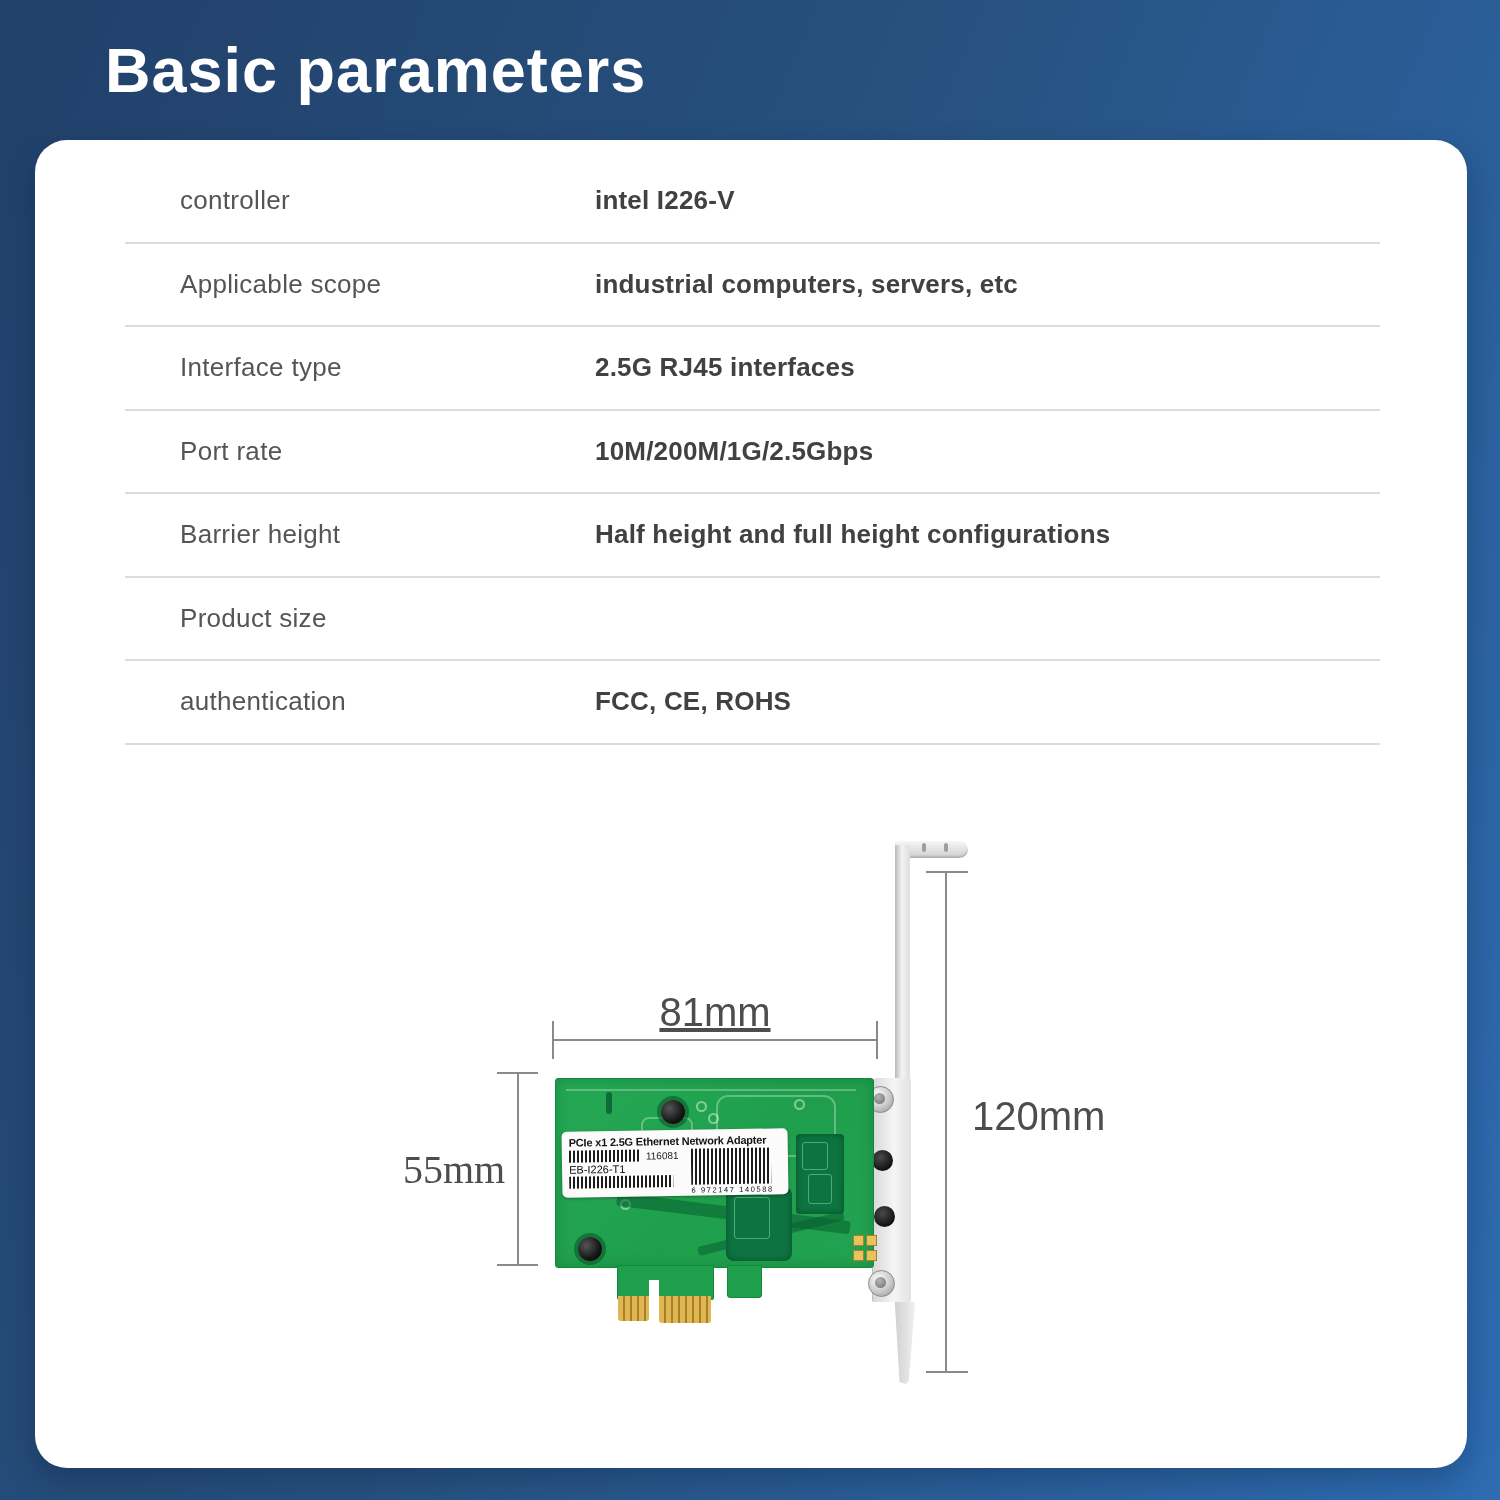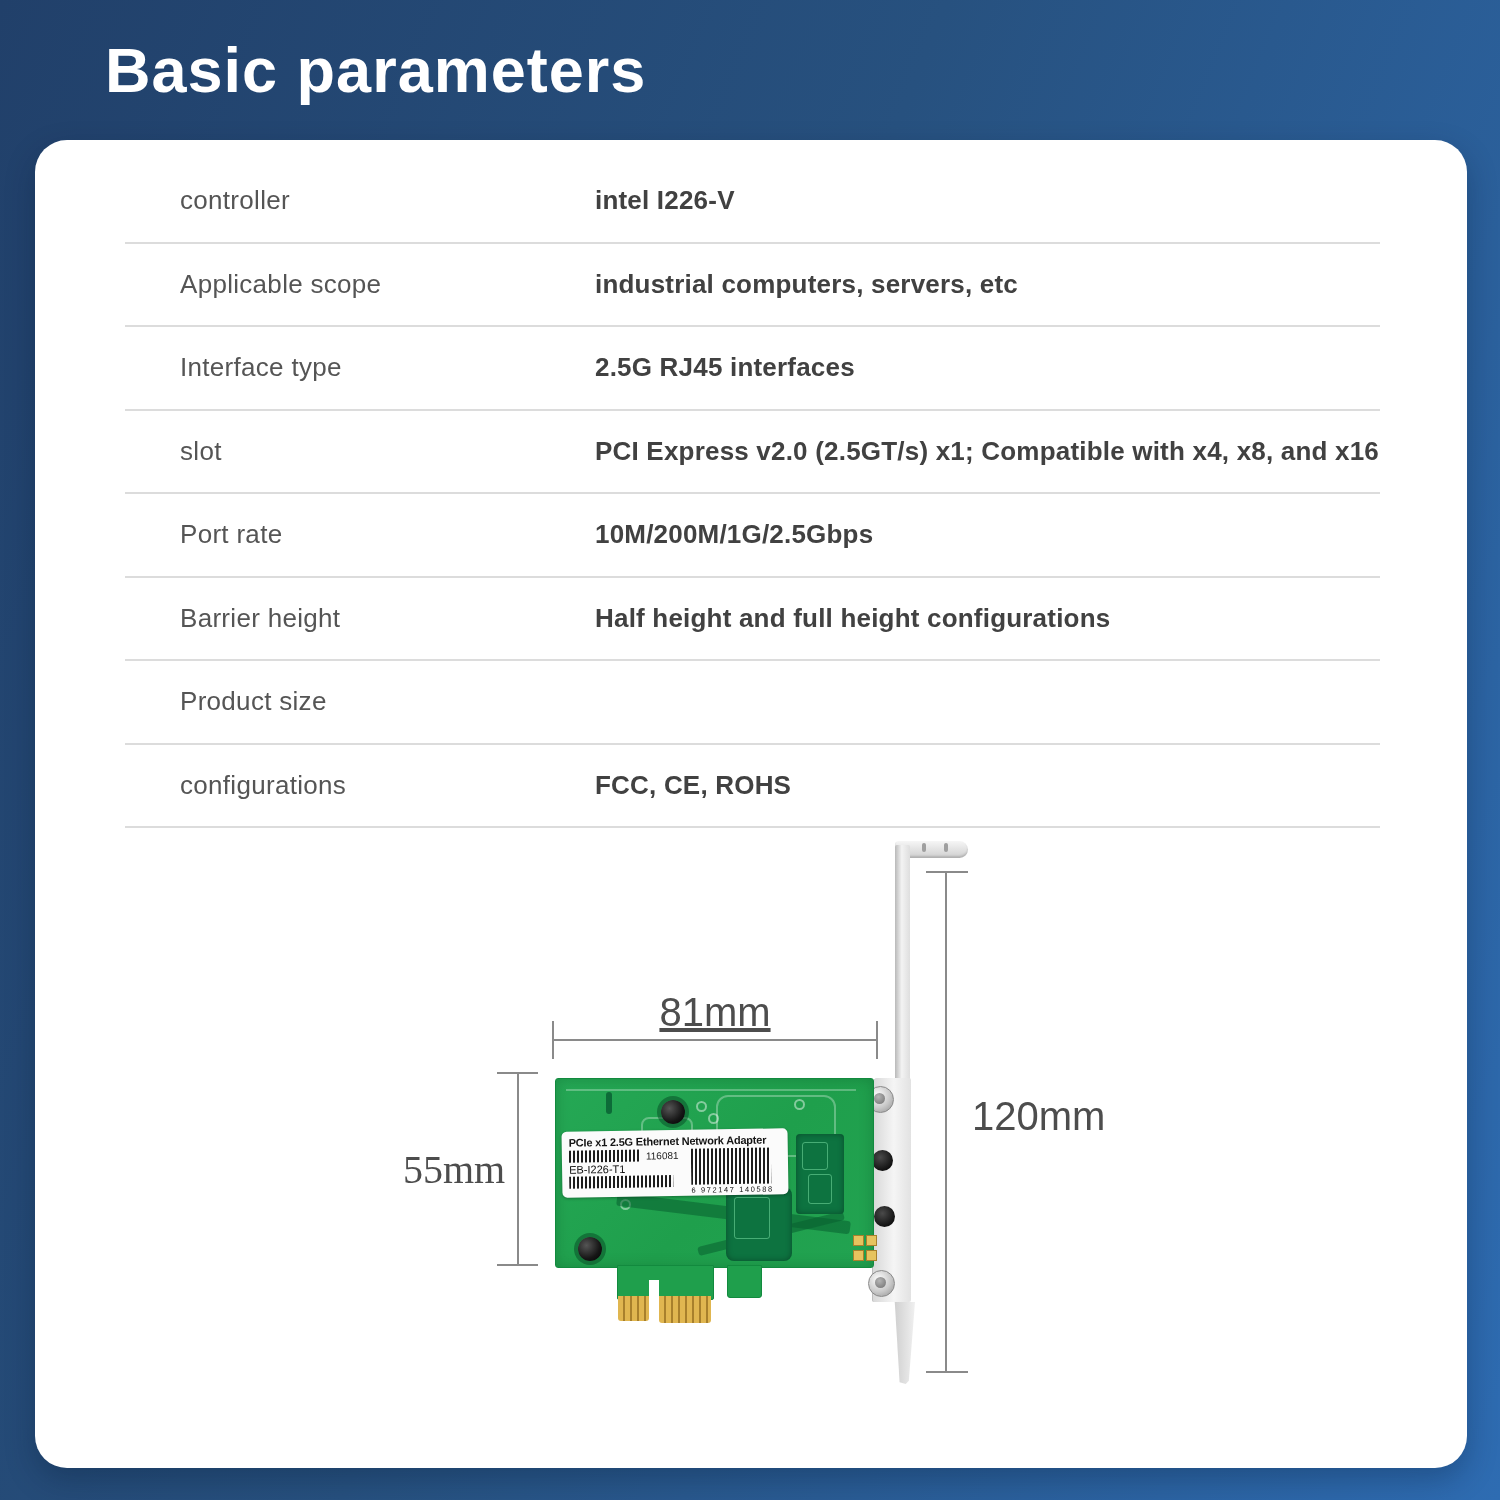--- a/index.html
+++ b/index.html
@@ -149,36 +149,32 @@
       </div>
       <div class="spec-row">
         <div class="spec-label">Applicable scope</div>
         <div class="spec-value">industrial computers, servers, etc</div>
       </div>
       <div class="spec-row">
         <div class="spec-label">Interface type</div>
         <div class="spec-value">2.5G RJ45 interfaces</div>
       </div>
       <div class="spec-row">
-        <div class="spec-label">slot</div>
-        <div class="spec-value">PCI Express v2.0 (2.5GT/s) x1; Compatible with x4, x8, and x16</div>
-      </div>
-      <div class="spec-row">
         <div class="spec-label">Port rate</div>
         <div class="spec-value">10M/200M/1G/2.5Gbps</div>
       </div>
       <div class="spec-row">
         <div class="spec-label">Barrier height</div>
         <div class="spec-value">Half height and full height configurations</div>
       </div>
       <div class="spec-row">
         <div class="spec-label">Product size</div>
       </div>
       <div class="spec-row">
-        <div class="spec-label">configurations</div>
+        <div class="spec-label">authentication</div>
         <div class="spec-value">FCC, CE, ROHS</div>
       </div>
     </div>
   </div>
 
   <div class="dim-text" style="left:553px;top:990px;width:324px;text-align:center;text-decoration:underline;">81mm</div>
   <div class="dim-line" style="left:553px;top:1039px;width:324px;height:2px;"></div>
   <div class="dim-tick" style="left:552px;top:1021px;width:2px;height:38px;"></div>
   <div class="dim-tick" style="left:876px;top:1021px;width:2px;height:38px;"></div>
 

